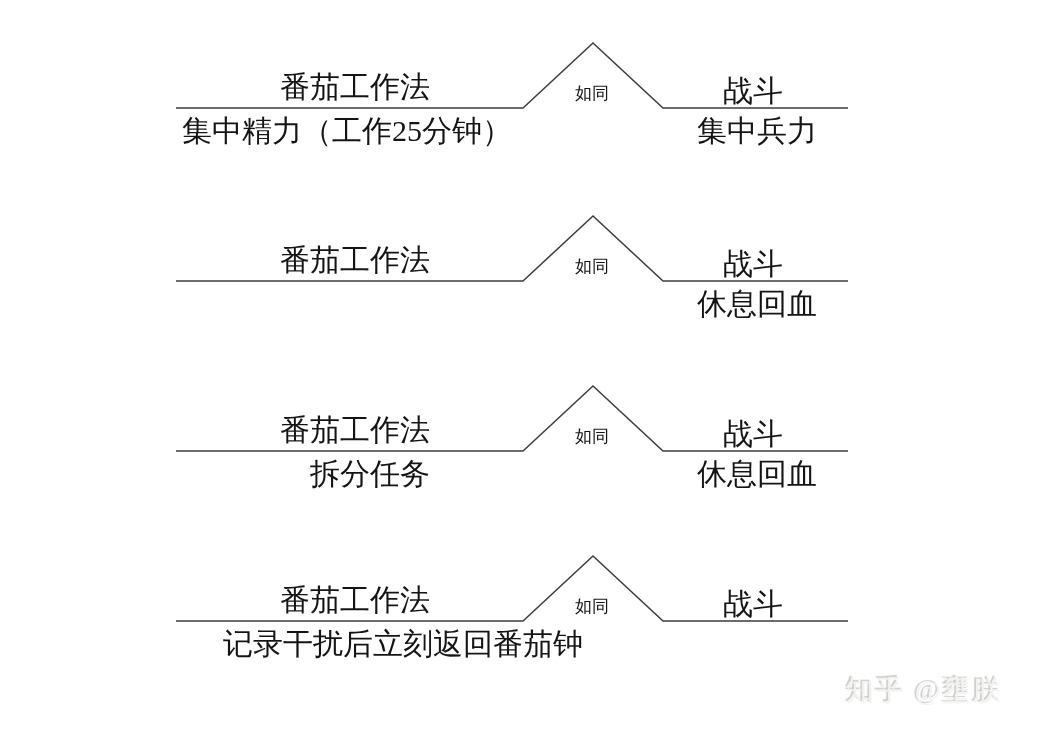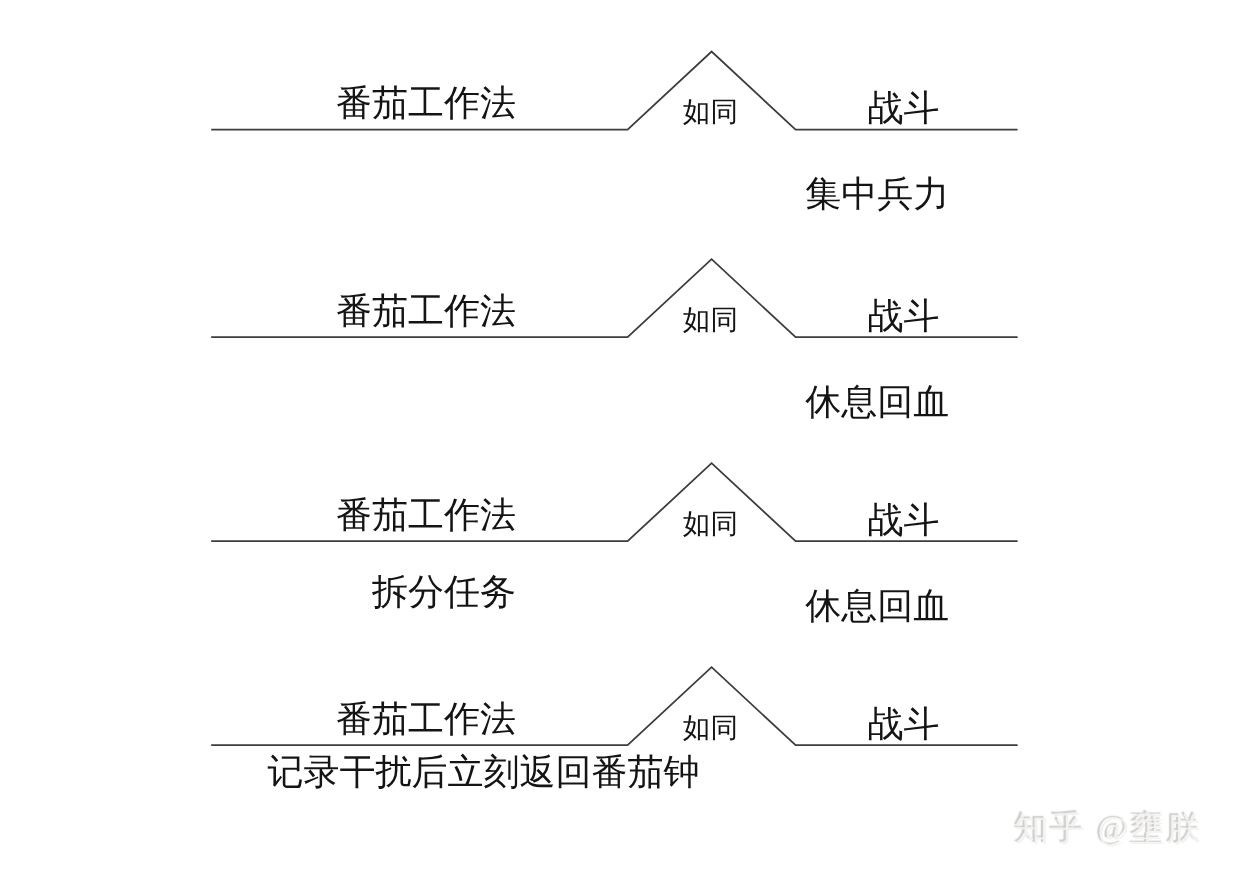--- a/index.html
+++ b/index.html
@@ -13,43 +13,44 @@
   .row { position: absolute; left: 0; width: 1039px; height: 170px; }
   .row svg { position: absolute; left: 0; top: 0; display: block; }
   .row polyline { fill: none; stroke: #3d3d3d; stroke-width: 1.5; }
   .t {
     position: absolute; transform: translateX(-50%);
     white-space: nowrap; color: #141414;
     font-size: 30px; line-height: 34px; text-align: center;
   }
   .left-top   { left: 355px; top: 35px; text-align: right; }
   .left-bottom{ left: 360px; top: 79px; }
-  .middle     { left: 592px; top: 46px; font-size: 23px; line-height: 26px; }
+  .middle     { left: 592px; top: 46px; font-size: 17px; line-height: 26px; }
   .right-top  { left: 753px; top: 39px; }
-  .right-bottom{ left: 731px; top: 79px; margin-top: 32px; }
+  .right-bottom{ left: 757px; top: 79px; }
   .row[data-idx="0"] .left-bottom { left: 347px; }
   .row[data-idx="1"] .left-bottom { left: 363px; }
-  .row[data-idx="2"] .left-bottom { left: 370px; margin-top: 20px; }
+  .row[data-idx="2"] .left-bottom { left: 370px; }
   .row[data-idx="3"] .left-bottom { left: 403px; }
   #watermark {
     position: absolute; left: 846px; top: 672px;
     font-size: 28px; letter-spacing: 2px; white-space: nowrap;
     color: #f3f2f0;
     text-shadow: -2px -2px 1px #cccccb, 1px 1px 0 #ffffff;
   }
 </style>
 </head>
 <body>
 
 <div id="diagram">
     <div class="row" data-idx="0" style="top: 35px;">
     <svg width="1039" height="170" viewBox="0 0 1039 170" aria-hidden="true">
       <polyline points="176,73 523,73 593,8 663,73 848,73"></polyline>
     </svg>
     <div class="t left-top">番茄工作法</div>
+    <div class="t left-bottom">集中精力（工作25分钟）</div>
     <div class="t middle">如同</div>
     <div class="t right-top">战斗</div>
     <div class="t right-bottom">集中兵力</div>
   </div>
     <div class="row" data-idx="1" style="top: 208px;">
     <svg width="1039" height="170" viewBox="0 0 1039 170" aria-hidden="true">
       <polyline points="176,73 523,73 593,8 663,73 848,73"></polyline>
     </svg>
     <div class="t left-top">番茄工作法</div>
     <div class="t middle">如同</div>

